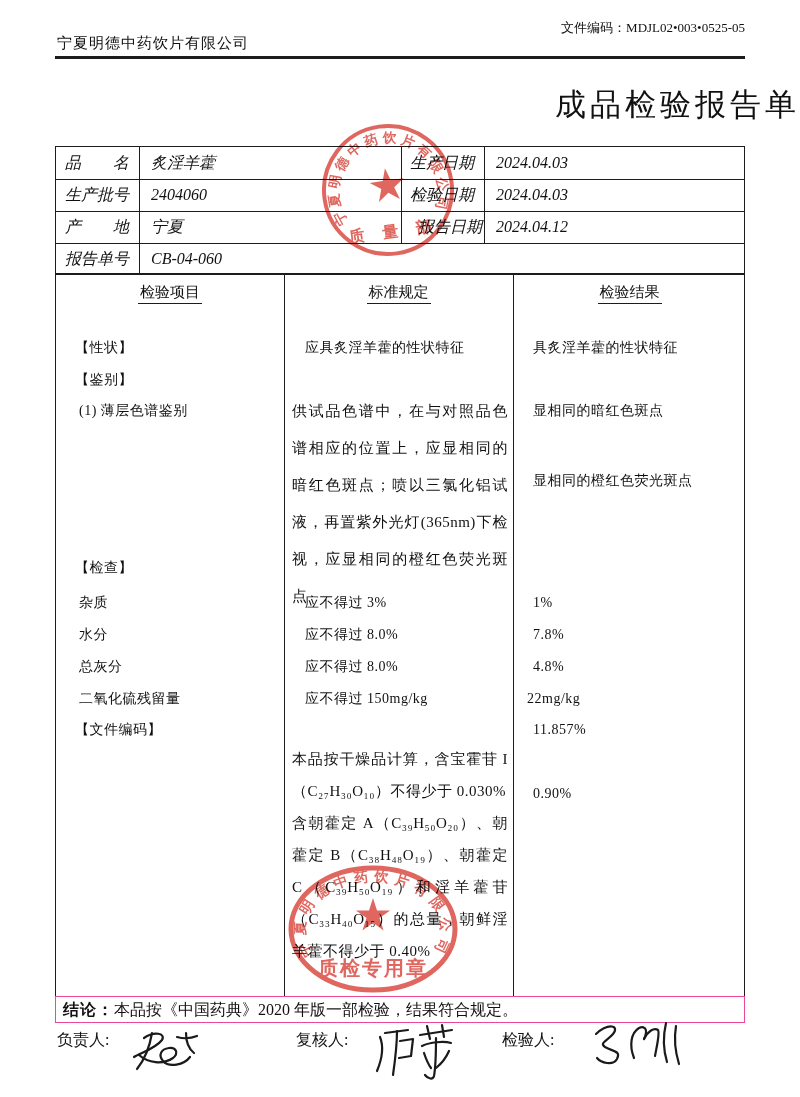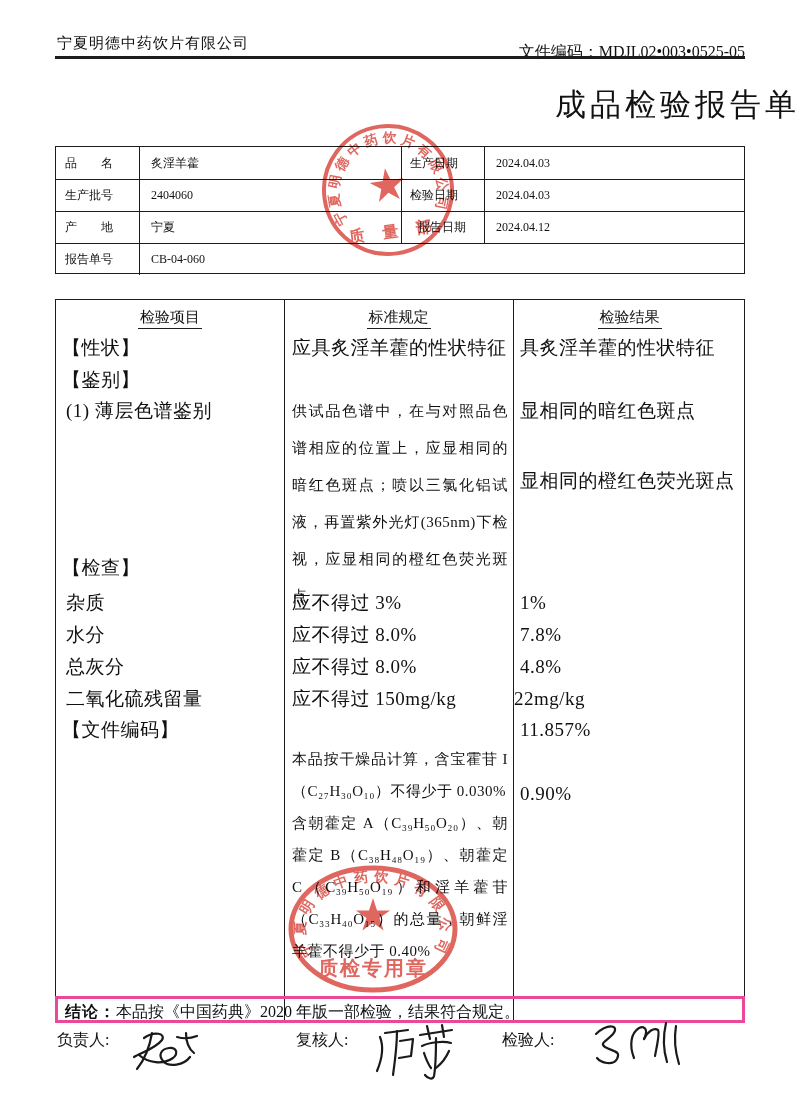--- a/index.html
+++ b/index.html
@@ -3,40 +3,40 @@
 <meta charset="utf-8">
 <style>
   html,body{margin:0;padding:0;background:#ffffff;}
   .page{
     position:relative;width:800px;height:1097px;background:#ffffff;overflow:hidden;
     font-family:"Liberation Serif","DejaVu Serif",serif;color:#111;
   }
   .abs{position:absolute;}
   
   .hdr-company{left:57px;top:34px;font-size:15px;letter-spacing:1px;}
-  .hdr-code{right:55px;top:42px;font-size:16px;}
+  .hdr-code{right:55px;top:19px;font-size:13px;}
   .hdr-rule{left:55px;top:56px;width:690px;height:3px;background:#1c1c1c;}
   
   .title{left:0;top:84px;width:100%;text-align:right;font-size:31px;font-weight:normal;letter-spacing:4px;}
   
   .info-table{left:55px;top:146px;width:690px;height:128px;border:1px solid #1c1c1c;box-sizing:border-box;}
   .info-table .hline{position:absolute;left:0;width:100%;height:1px;background:#1c1c1c;}
   .info-table .vline{position:absolute;top:0;width:1px;background:#1c1c1c;}
-  .cell{position:absolute;height:32px;line-height:32px;font-size:12px;white-space:nowrap;}
+  .cell{position:absolute;height:32px;line-height:32px;font-size:16px;white-space:nowrap;font-style:italic;}
   
-  .main-table{left:55px;top:274px;width:690px;height:723px;border:1px solid #1c1c1c;box-sizing:border-box;margin-top:25px;}
+  .main-table{left:55px;top:274px;width:690px;height:723px;border:1px solid #1c1c1c;box-sizing:border-box;}
   .main-table .vline{position:absolute;top:0;height:100%;width:1px;background:#1c1c1c;}
   .colhead{position:absolute;top:8px;font-size:15px;text-align:center;}
   .colhead span{border-bottom:1px solid #1c1c1c;padding:0 2px 3px 2px;}
-  .line{position:absolute;font-size:19px;line-height:20px;white-space:nowrap;letter-spacing:0.5px;}
+  .line{position:absolute;font-size:14px;line-height:20px;white-space:nowrap;letter-spacing:0.5px;margin-left:13px;}
   .par{position:absolute;font-size:15px;text-align:justify;letter-spacing:0.5px;}
   .par-tlc{line-height:37px;width:216px;}
   .par-assay{line-height:32px;width:216px;margin-top:32px;}
   
-  .conclusion{left:55px;top:996px;width:690px;height:27px;border:3px solid #ec4899;box-sizing:border-box;
+  .conclusion{left:55px;top:996px;width:690px;height:27px;border:1px solid #ec4899;box-sizing:border-box;
               line-height:25px;font-size:16px;padding-left:7px;}
   .conclusion b{letter-spacing:1px;}
   .sig-label{top:1030px;font-size:16px;}
   .sig-svg{stroke:#1a1a1a;stroke-width:2.2;fill:none;stroke-linecap:round;stroke-linejoin:round;}
   
   .stamp{mix-blend-mode:multiply;opacity:0.82;}
 </style>
 </head>
 <body>
 

